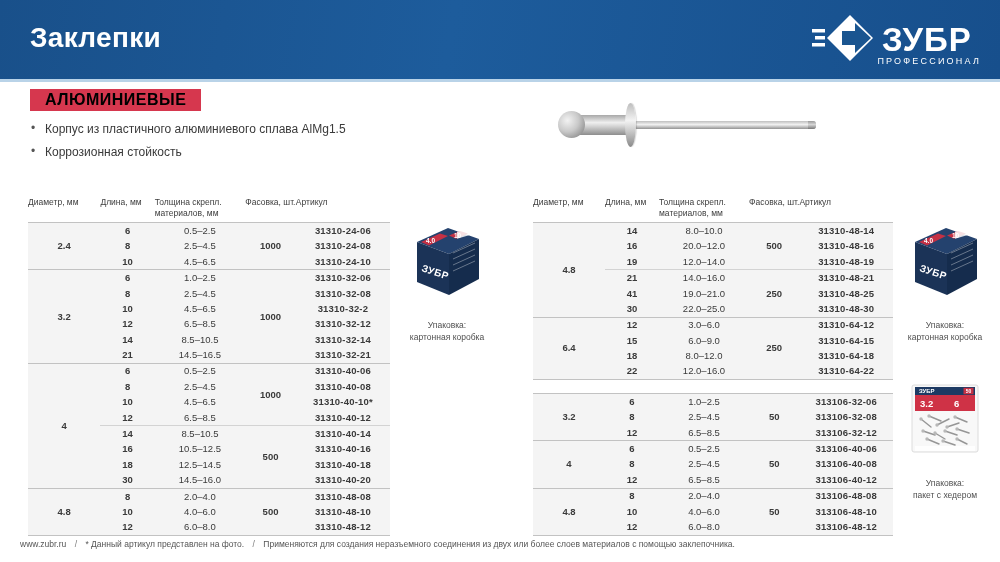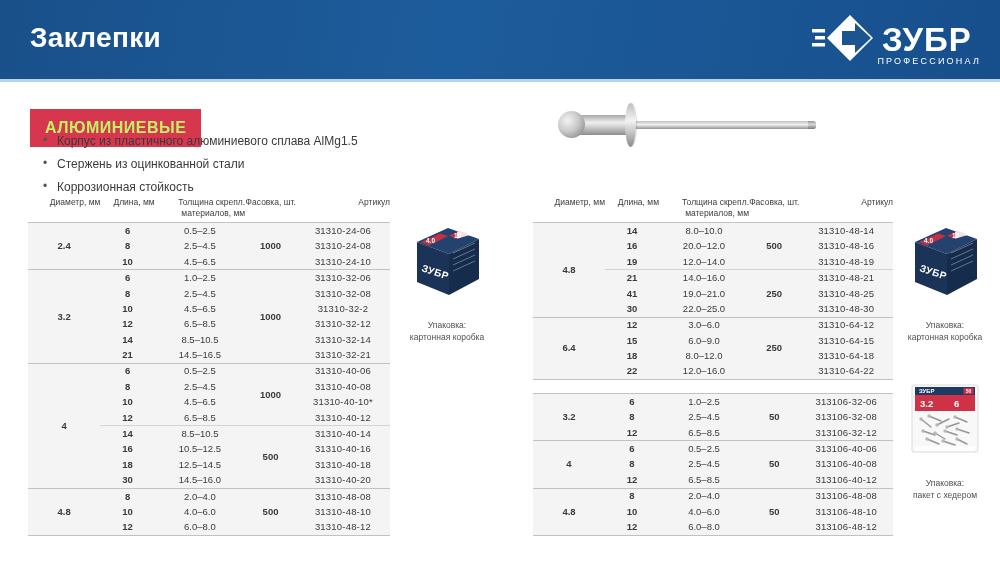--- a/index.html
+++ b/index.html
@@ -9,23 +9,23 @@
 
   
   .topbar{position:absolute;left:0;top:0;width:1000px;height:79px;
           background:linear-gradient(100deg,#19508a 0%,#1d5c9c 45%,#174f8c 100%);
           border-bottom:3px solid #b9d3e8;}
   .page-title{position:absolute;left:30px;top:22px;margin:0;color:#fff;
               font-size:28px;font-weight:bold;letter-spacing:.3px;}
   .logo{position:absolute;right:18px;top:13px;}
 
   
-  .badge{position:absolute;left:30px;top:89px;background:#d6374e;color:#bef264;
-         font-size:16px;font-weight:bold;letter-spacing:.5px;padding:10px 15px;margin-top:20px;}
-  .features{position:absolute;left:30px;top:122px;margin:12px;padding:0;list-style:none;width:470px;}
+  .badge{position:absolute;left:30px;top:89px;background:#d6374e;color:#000000;
+         font-size:16px;font-weight:bold;letter-spacing:.5px;padding:2px 15px;}
+  .features{position:absolute;left:30px;top:122px;margin:0;padding:0;list-style:none;width:470px;}
   .features li{position:relative;font-size:12px;color:#3a3a3a;margin-bottom:9px;padding-left:15px;}
   .features li::before{content:"\2022";position:absolute;left:1px;top:-1px;color:#555;}
 
   
   .rivet{position:absolute;left:558px;top:103px;width:265px;height:46px;}
   .rivet-dome{position:absolute;left:0;top:8px;width:27px;height:27px;border-radius:50%;
               background:radial-gradient(circle at 35% 35%,#f2f2f2,#c9c9c9 45%,#8b8b8b 85%);}
   .rivet-body{position:absolute;left:13px;top:12px;width:57px;height:20px;
               background:linear-gradient(180deg,#a8a8a8,#efefef 38%,#d6d6d6 55%,#8d8d8d);}
   .rivet-flange{position:absolute;left:67px;top:0;width:11px;height:44px;border-radius:50%;
@@ -36,31 +36,31 @@
               background:linear-gradient(180deg,#9a9a9a,#d7d7d7 45%,#777);}
   .usage{position:absolute;left:563px;top:155px;width:430px;font-size:10px;line-height:12.5px;
          color:#4a4a4a;white-space:pre-line;}
 
   
   .table-area{position:absolute;top:197px;}
   #left-table{left:28px;width:362px;}
   #right-table{left:533px;width:360px;}
   table.spec{width:100%;border-collapse:collapse;table-layout:fixed;border-bottom:1px solid #c2c2c2;}
   table.spec.cont{margin-top:13px;border-top:1px solid #c2c2c2;}
-  .spec th{font-size:8.5px;font-weight:normal;color:#3d3d3d;text-align:right;vertical-align:top;
+  .spec th{font-size:8.5px;font-weight:normal;color:#3d3d3d;text-align:left;vertical-align:top;
            white-space:pre-line;line-height:1.25;padding:0 0 4px;background:#fff;border-bottom:1px solid #c2c2c2;}
   .spec td{background:#f4f4f4;text-align:center;height:15.4px;padding:0;font-size:9.5px;
            line-height:12px;color:#3a3a3a;}
   tr.g-top td{border-top:1px solid #c2c2c2;}
   tr.s-top td{border-top:1px solid #d3d3d3;}
   .c-dia{font-weight:bold;font-size:10px;color:#333;}
   .c-len{font-weight:bold;color:#333;}
   .c-thick{color:#4e4e4e;}
   .c-pack{font-weight:bold;color:#333;}
-  .c-art{font-weight:normal;color:#2f2f2f;letter-spacing:.2px;}
+  .c-art{font-weight:bold;color:#2f2f2f;letter-spacing:.2px;}
   col.w-dia{width:20%;} col.w-len{width:15%;} col.w-thick{width:25%;}
   col.w-pack{width:14%;} col.w-art{width:26%;}
 
   
   .pack{position:absolute;margin:0;text-align:center;}
   .pack figcaption{font-size:8.5px;color:#4f4f4f;line-height:11.5px;white-space:pre-line;margin-top:19px;}
   #pack-box-1{left:402px;top:221px;width:90px;}
   #pack-box-2{left:900px;top:221px;width:90px;}
   #pack-bag{left:903px;top:383px;width:84px;}
 
@@ -84,21 +84,20 @@
         <path d="M32,18 h13 v-8 l16,15 -16,15 v-8 h-13 z" fill="#1a5590"></path>
         <text x="72" y="38" font-size="33" font-weight="bold" fill="#fff" letter-spacing="1">ЗУБР</text>
         <text x="171" y="51" text-anchor="end" font-size="9" letter-spacing="2.2" fill="#fff">ПРОФЕССИОНАЛ</text>
       </svg>
     </div>
   </header>
 
   <div class="badge">АЛЮМИНИЕВЫЕ</div>
   <ul class="features" id="features">
       <li>Корпус из пластичного алюминиевого сплава AlMg1.5</li>
-      <li>Стержень из оцинкованной стали</li>
       <li>Коррозионная стойкость</li>
     </ul>
 
   <div class="rivet">
     <div class="rivet-stem"></div>
     <div class="rivet-tip"></div>
     <div class="rivet-body"></div>
     <div class="rivet-dome"></div>
     <div class="rivet-flange"></div>
   </div>
@@ -457,14 +456,21 @@
         <circle cx="20" cy="56" r="1.7"></circle>
           <circle cx="36" cy="58" r="1.7"></circle>
           <circle cx="50" cy="56" r="1.7"></circle>
       </g>
       <rect x="8" y="63" width="60" height="5" fill="#ffffff" opacity="0.8"></rect>
     </svg>
     <figcaption>Упаковка:
 пакет с хедером</figcaption>
   </figure>
 
+  <footer class="footer">
+    <span>www.zubr.ru</span>
+    <span class="sep">/</span>
+    <span>* Данный артикул представлен на фото.</span>
+    <span class="sep">/</span>
+    <span>Применяются для создания неразъемного соединения из двух или более слоев материалов с помощью заклепочника.</span>
+  </footer>
 
 </div>
 
 </body></html>

